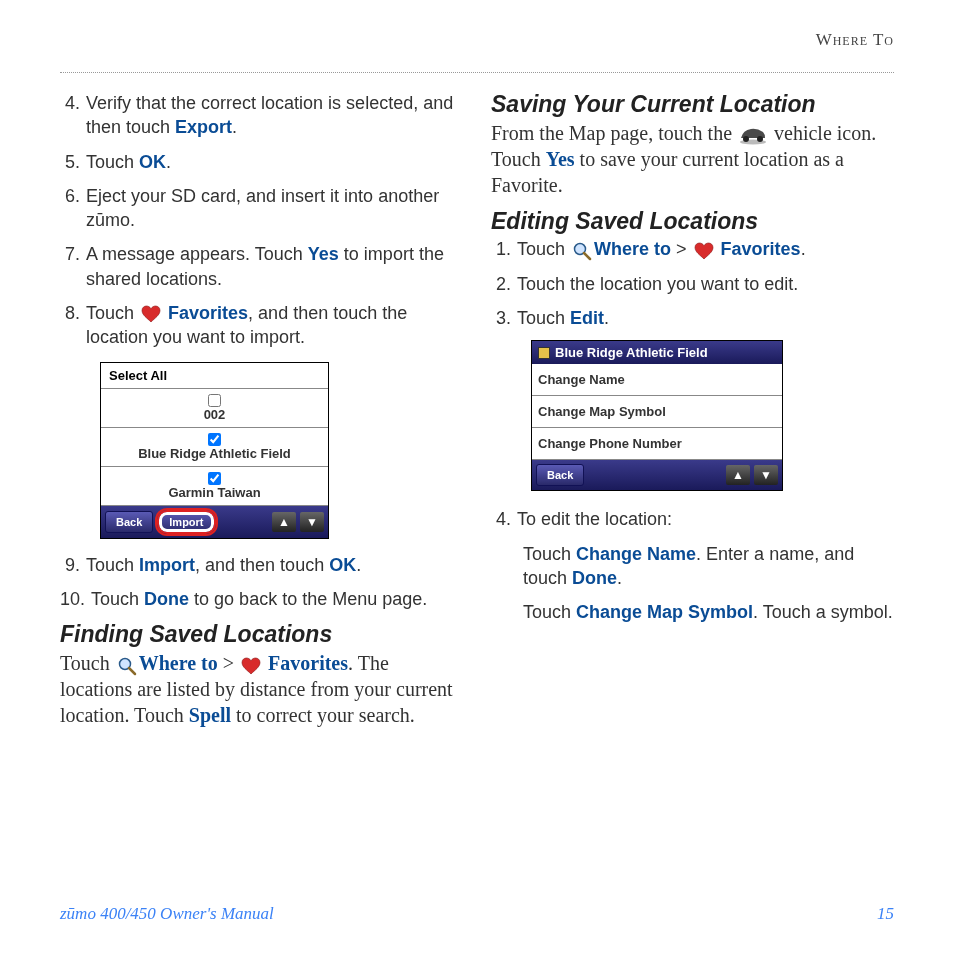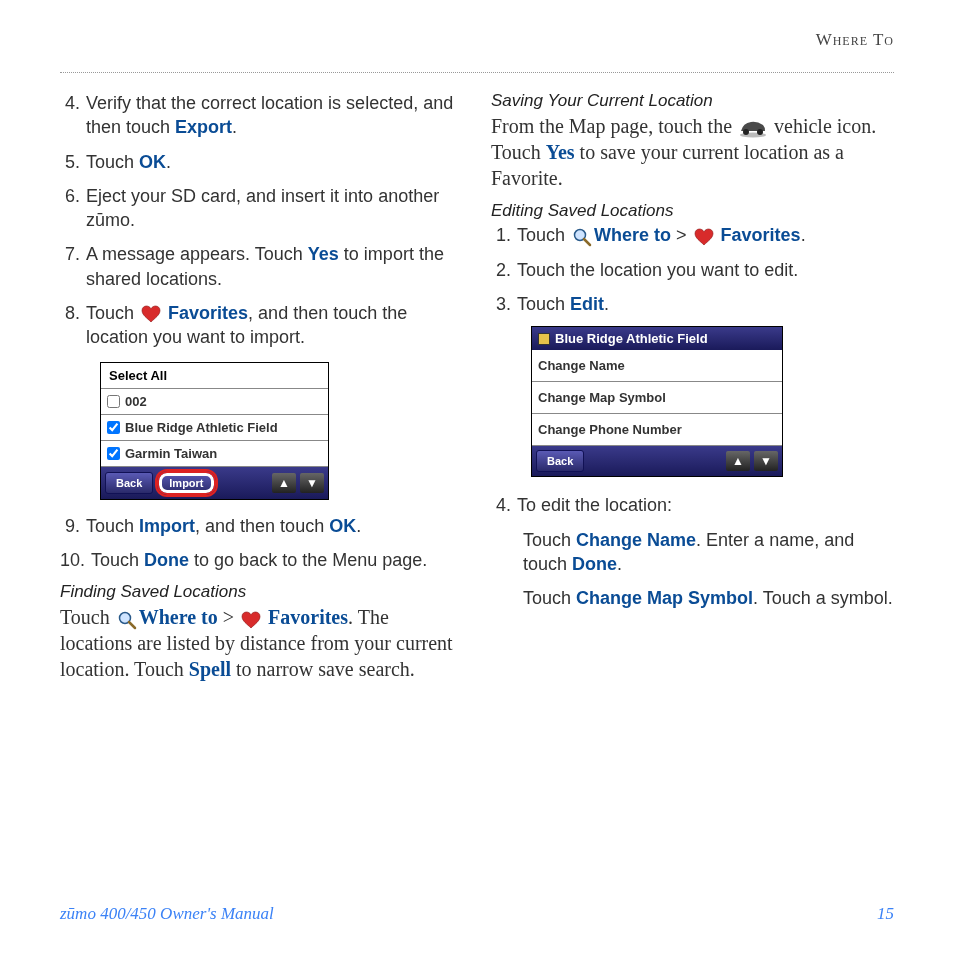--- a/index.html
+++ b/index.html
@@ -45,22 +45,22 @@
     min-width: 26px;
     text-align: right;
     padding-right: 6px;
   }
   li.step .body { flex: 1; }
   .sub { margin-left: 32px; font-size: 18px; line-height: 1.35; margin-bottom: 10px; }
   .bold-blue { color: #0a4c95; font-weight: bold; margin-top: 20px; }
   .serif-blue { color: #0a4c95; font-family: "Times New Roman", serif; font-weight: bold; }
   h2.subsection {
     font-style: italic;
-    font-weight: normal;
-    font-size: 17px;
+    font-weight: bold;
+    font-size: 23px;
     margin-top: 10px;
     margin-bottom: 2px;
     color: #222;
   }
   p.para {
     font-family: "Times New Roman", serif;
     font-size: 20px;
     line-height: 1.3;
     color: #333;
   }
@@ -102,22 +102,22 @@
     color: #000;
     font-weight: bold;
     padding: 5px 8px;
     border-bottom: 1px solid #888;
   }
   .screenshot1 .row {
     padding: 5px 6px;
     border-bottom: 1px solid #888;
     display: flex;
     align-items: center;
-    gap: 5px;
-    font-weight: bold;
+    font-weight: bold;
+    flex-direction: column;
   }
   .screenshot1 .row input[type=checkbox] {
     width: 13px; height: 13px;
   }
   .screenshot1 .toolbar {
     background: #2a2a6a;
     background: linear-gradient(#3a3a8a,#1a1a5a);
     display: flex;
     align-items: center;
     padding: 4px;
@@ -295,21 +295,21 @@
       </li>
     </ol>
 
     <h2 class="subsection">Finding Saved Locations</h2>
     <p class="para">
       <span>Touch </span><span class="icon-mag"><svg viewBox="0 0 20 20">
             <circle cx="8" cy="8" r="5.5" fill="#cfe4ff" stroke="#2a5a8a" stroke-width="1.5"></circle>
             <line x1="12" y1="12" x2="18" y2="18" stroke="#8a6a2a" stroke-width="2.5" stroke-linecap="round"></line>
           </svg></span><span class="serif-blue">Where to</span><span> &gt; </span><span class="icon-heart"><svg viewBox="0 0 20 18">
             <path d="M10 17 C6 13 1 10 1 5.5 C1 2.5 3.2 1 5.5 1 C7.3 1 9 2 10 3.7 C11 2 12.7 1 14.5 1 C16.8 1 19 2.5 19 5.5 C19 10 14 13 10 17 Z" fill="#d82b2b" stroke="#8a1212" stroke-width="0.6"></path>
-          </svg></span> <span class="serif-blue">Favorites</span><span>. The locations are listed by distance from your current location. Touch </span><span class="serif-blue">Spell</span><span> to narrow save search.</span>
+          </svg></span> <span class="serif-blue">Favorites</span><span>. The locations are listed by distance from your current location. Touch </span><span class="serif-blue">Spell</span><span> to correct your search.</span>
     </p>
   </div>
 
   <div class="col">
     <h2 class="subsection" style="margin-top:0">Saving Your Current Location</h2>
     <p class="para">
       <span>From the Map page, touch the </span><span class="icon-vehicle"><svg viewBox="0 0 32 22">
             <ellipse cx="16" cy="18" rx="13" ry="2.5" fill="#bbb"></ellipse>
             <path d="M4 14 Q6 6 14 5 Q20 4 26 8 Q28 10 28 14 L4 14 Z" fill="#4a4a4a"></path>
             <circle cx="9" cy="15" r="3" fill="#222"></circle>

